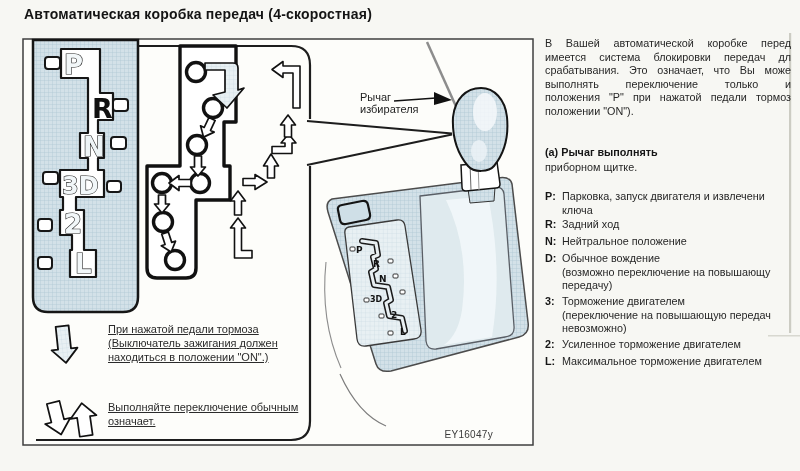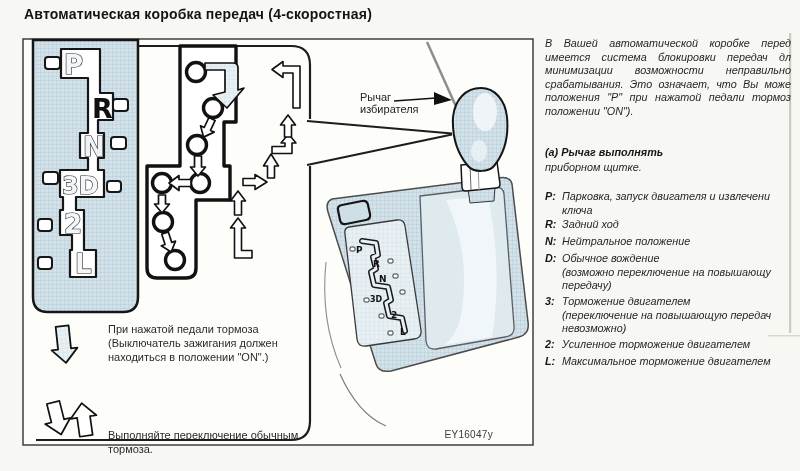--- a/index.html
+++ b/index.html
@@ -11,29 +11,29 @@
   }
   #art{position:absolute;left:0;top:0;width:800px;height:471px;}
   .abs{position:absolute;}
   #title{
     left:24px;top:6px;font-size:14px;font-weight:bold;color:#141414;
     letter-spacing:.2px;white-space:nowrap;
   }
   
   #rightcol{
     left:545px;top:35px;width:255px;height:340px;overflow:hidden;
-    font-size:10.8px;line-height:13.5px;color:#272727;font-style:italic;
+    font-size:10.8px;line-height:13.5px;color:#272727;
   }
   #rightcol .ln{white-space:nowrap;}
   .jline{width:246px;text-align:justify;text-align-last:justify;height:13.5px;overflow:hidden;white-space:normal;}
   .sechead{font-weight:bold;color:#161616;}
   .item{position:absolute;left:0;padding-left:17px;width:240px;}
   .item .key{position:absolute;left:0;top:0;font-weight:bold;color:#161616;}
   
-  .legendtext{font-size:11px;line-height:14px;color:#2b2b2b;}
+  .legendtext{font-size:11px;line-height:14px;color:#2b2b2b;text-decoration:underline;}
   #lev-label{left:360px;top:91px;font-size:11px;line-height:12px;color:#222;}
   #figcode{left:433px;top:429px;width:60px;text-align:right;font-size:10px;color:#3a3a3a;letter-spacing:.3px;}
 </style>
 </head>
 <body>
 
 <svg id="art" viewBox="0 0 800 471" xmlns="http://www.w3.org/2000/svg">
   <defs>
     <pattern id="ch" width="4" height="4" patternUnits="userSpaceOnUse">
       <rect width="4" height="4" fill="#d3e1e8"></rect>
@@ -182,31 +182,31 @@
   <div>избирателя</div>
 </div>
 
 <div id="figcode" class="abs">EY16047y</div>
 
 <div class="abs legendtext" style="left:108px;top:322px;">
   <div class="ln">При нажатой педали тормоза</div>
   <div class="ln">(Выключатель зажигания должен</div>
   <div class="ln">находиться в положении "ON".)</div>
 </div>
-<div class="abs legendtext" style="left:108px;top:400px;margin-top:28px;">
+<div class="abs legendtext" style="left:108px;top:400px;">
   <div class="ln">Выполняйте переключение обычным</div>
-  <div class="ln">тормоза.</div>
+  <div class="ln">означает.</div>
 </div>
 
 <div id="rightcol" class="abs">
   <div class="abs" style="left:0;top:2px;">
     <div class="jline">В Вашей автоматической коробке перед</div>
     <div class="jline">имеется система блокировки передач дл</div>
-    <div class="jline">минимизации возможности неправильно</div>
     <div class="jline">срабатывания. Это означает, что Вы може</div>
+    <div class="jline">выполнять переключение только и</div>
     <div class="jline">положения "Р" при нажатой педали тормоз</div>
     <div class="ln">положении "ON").</div>
   </div>
 
   <div class="abs ln sechead" style="left:0;top:111px;">(а) Рычаг выполнять</div>
   <div class="abs" style="left:0;top:126px;">
     <div class="ln">приборном щитке.</div>
   </div>
 
   <div class="item" style="top:155px;">

